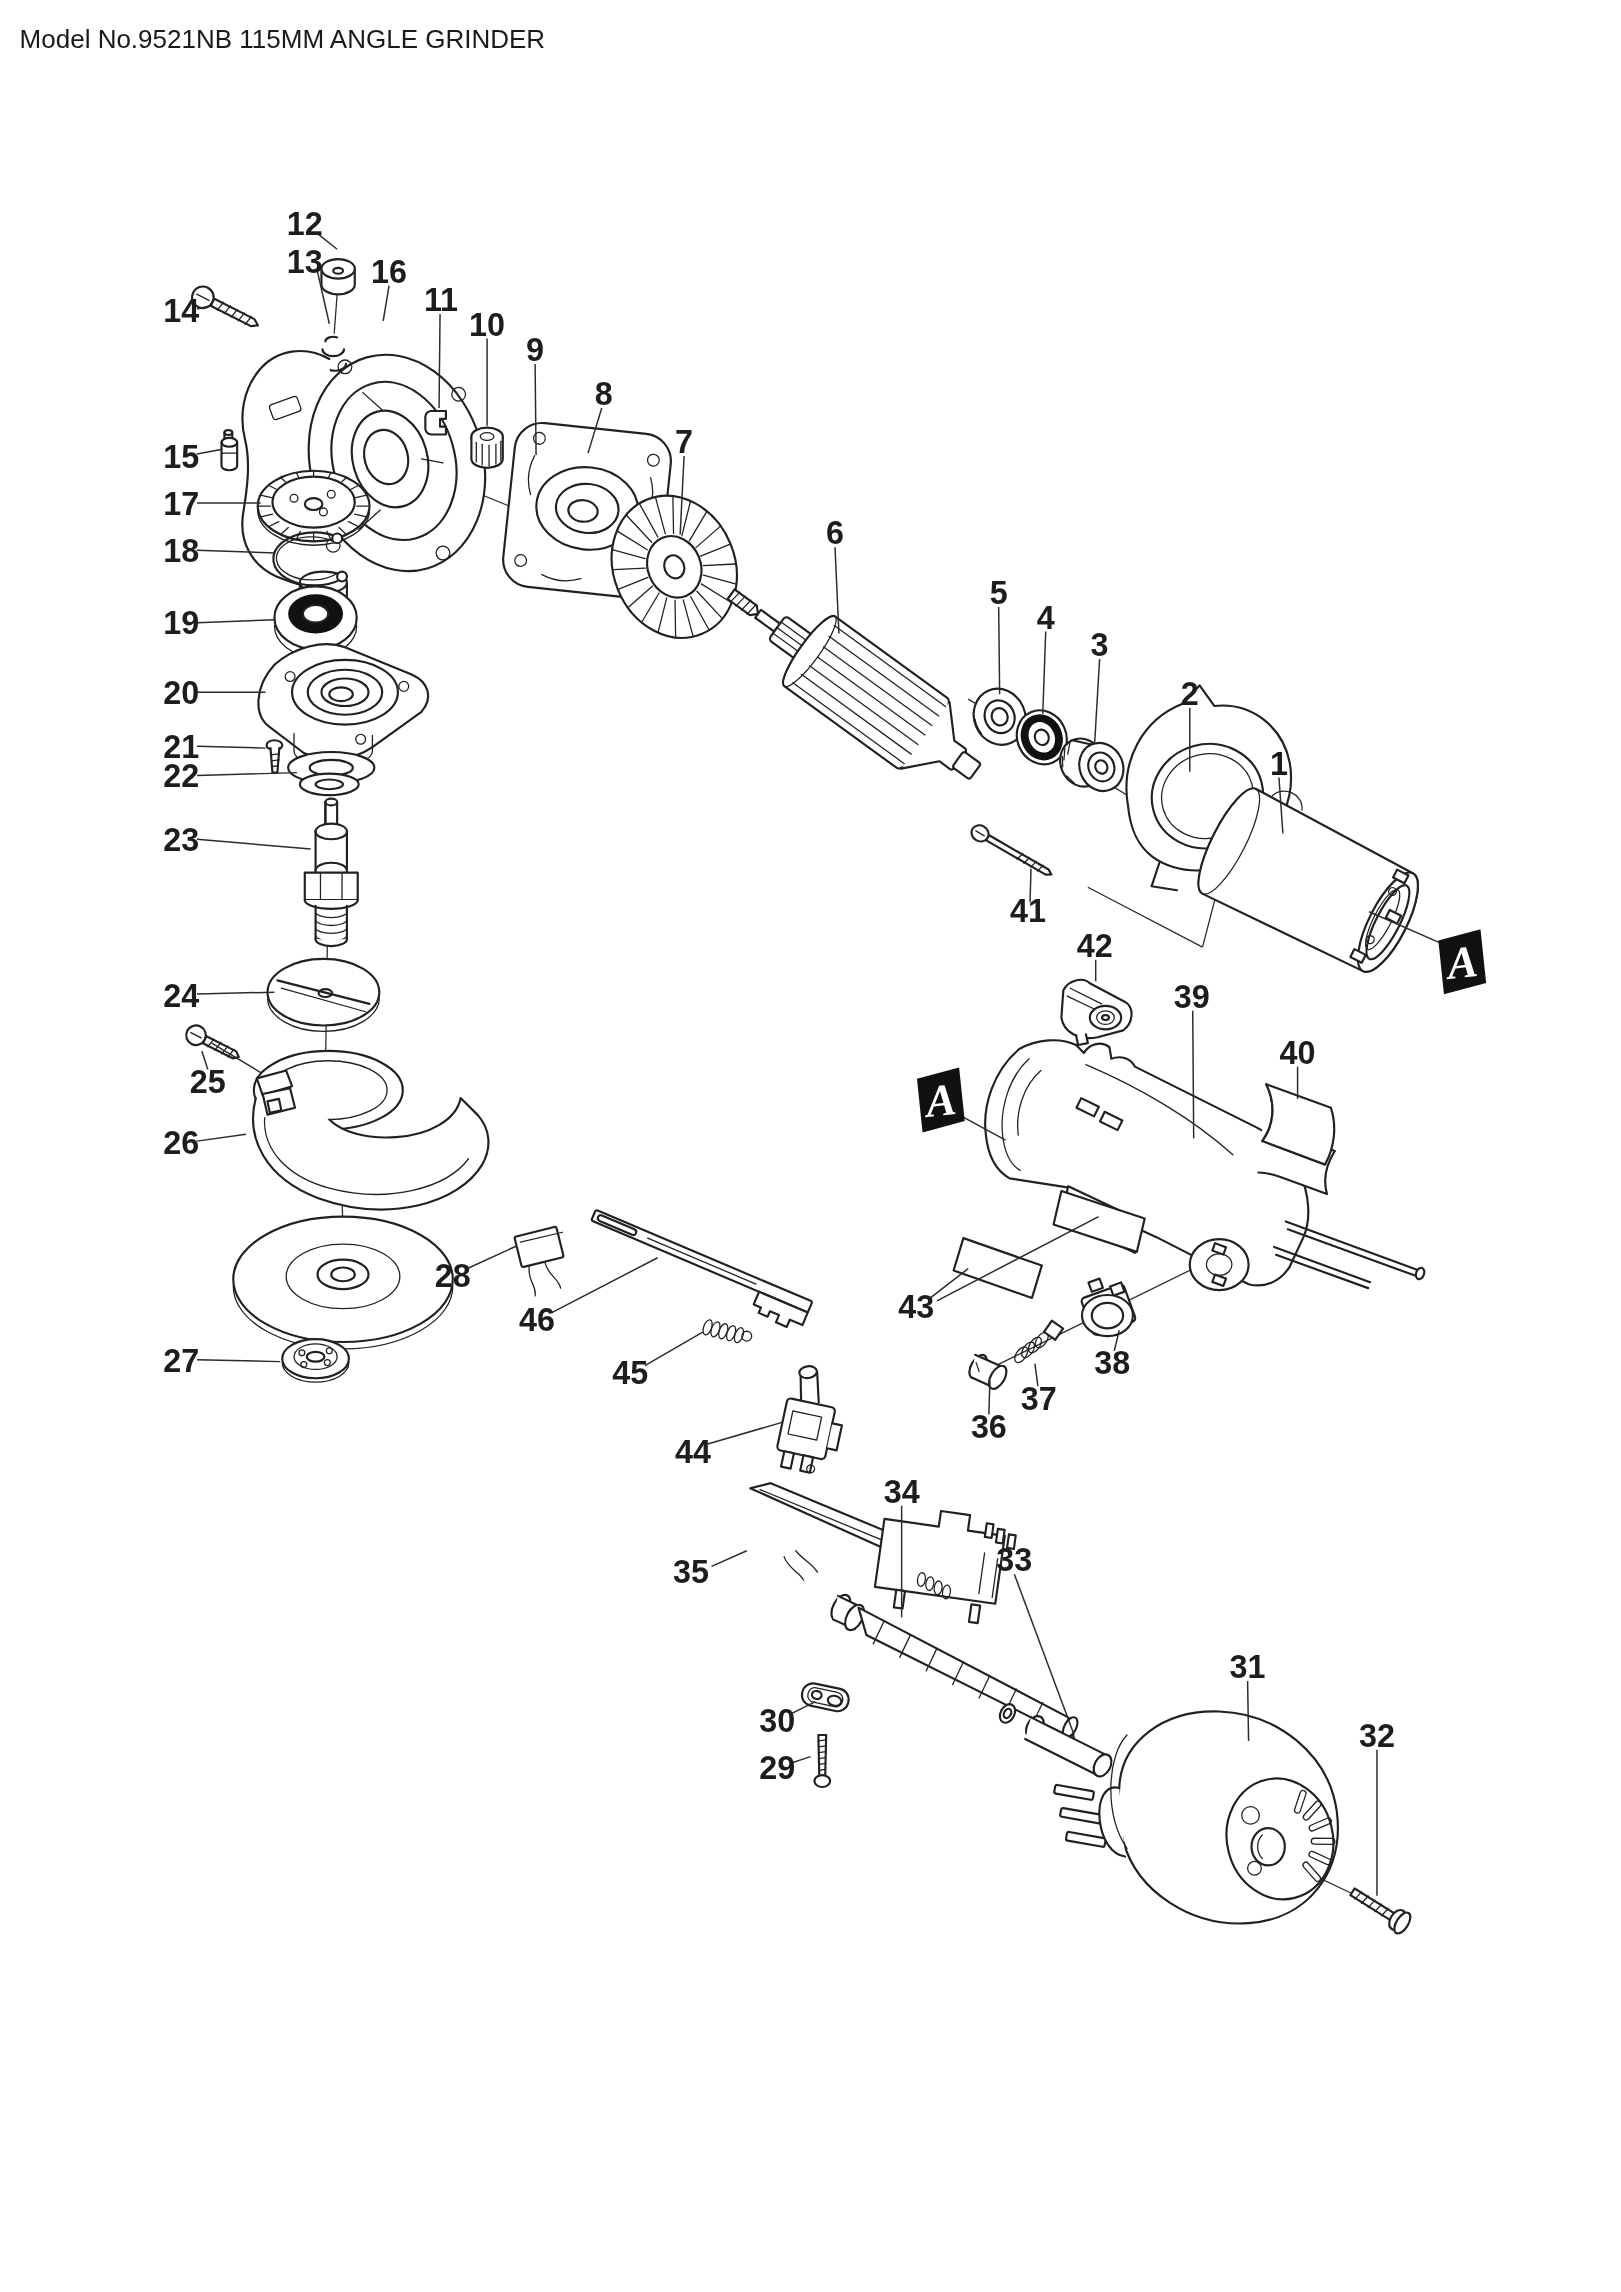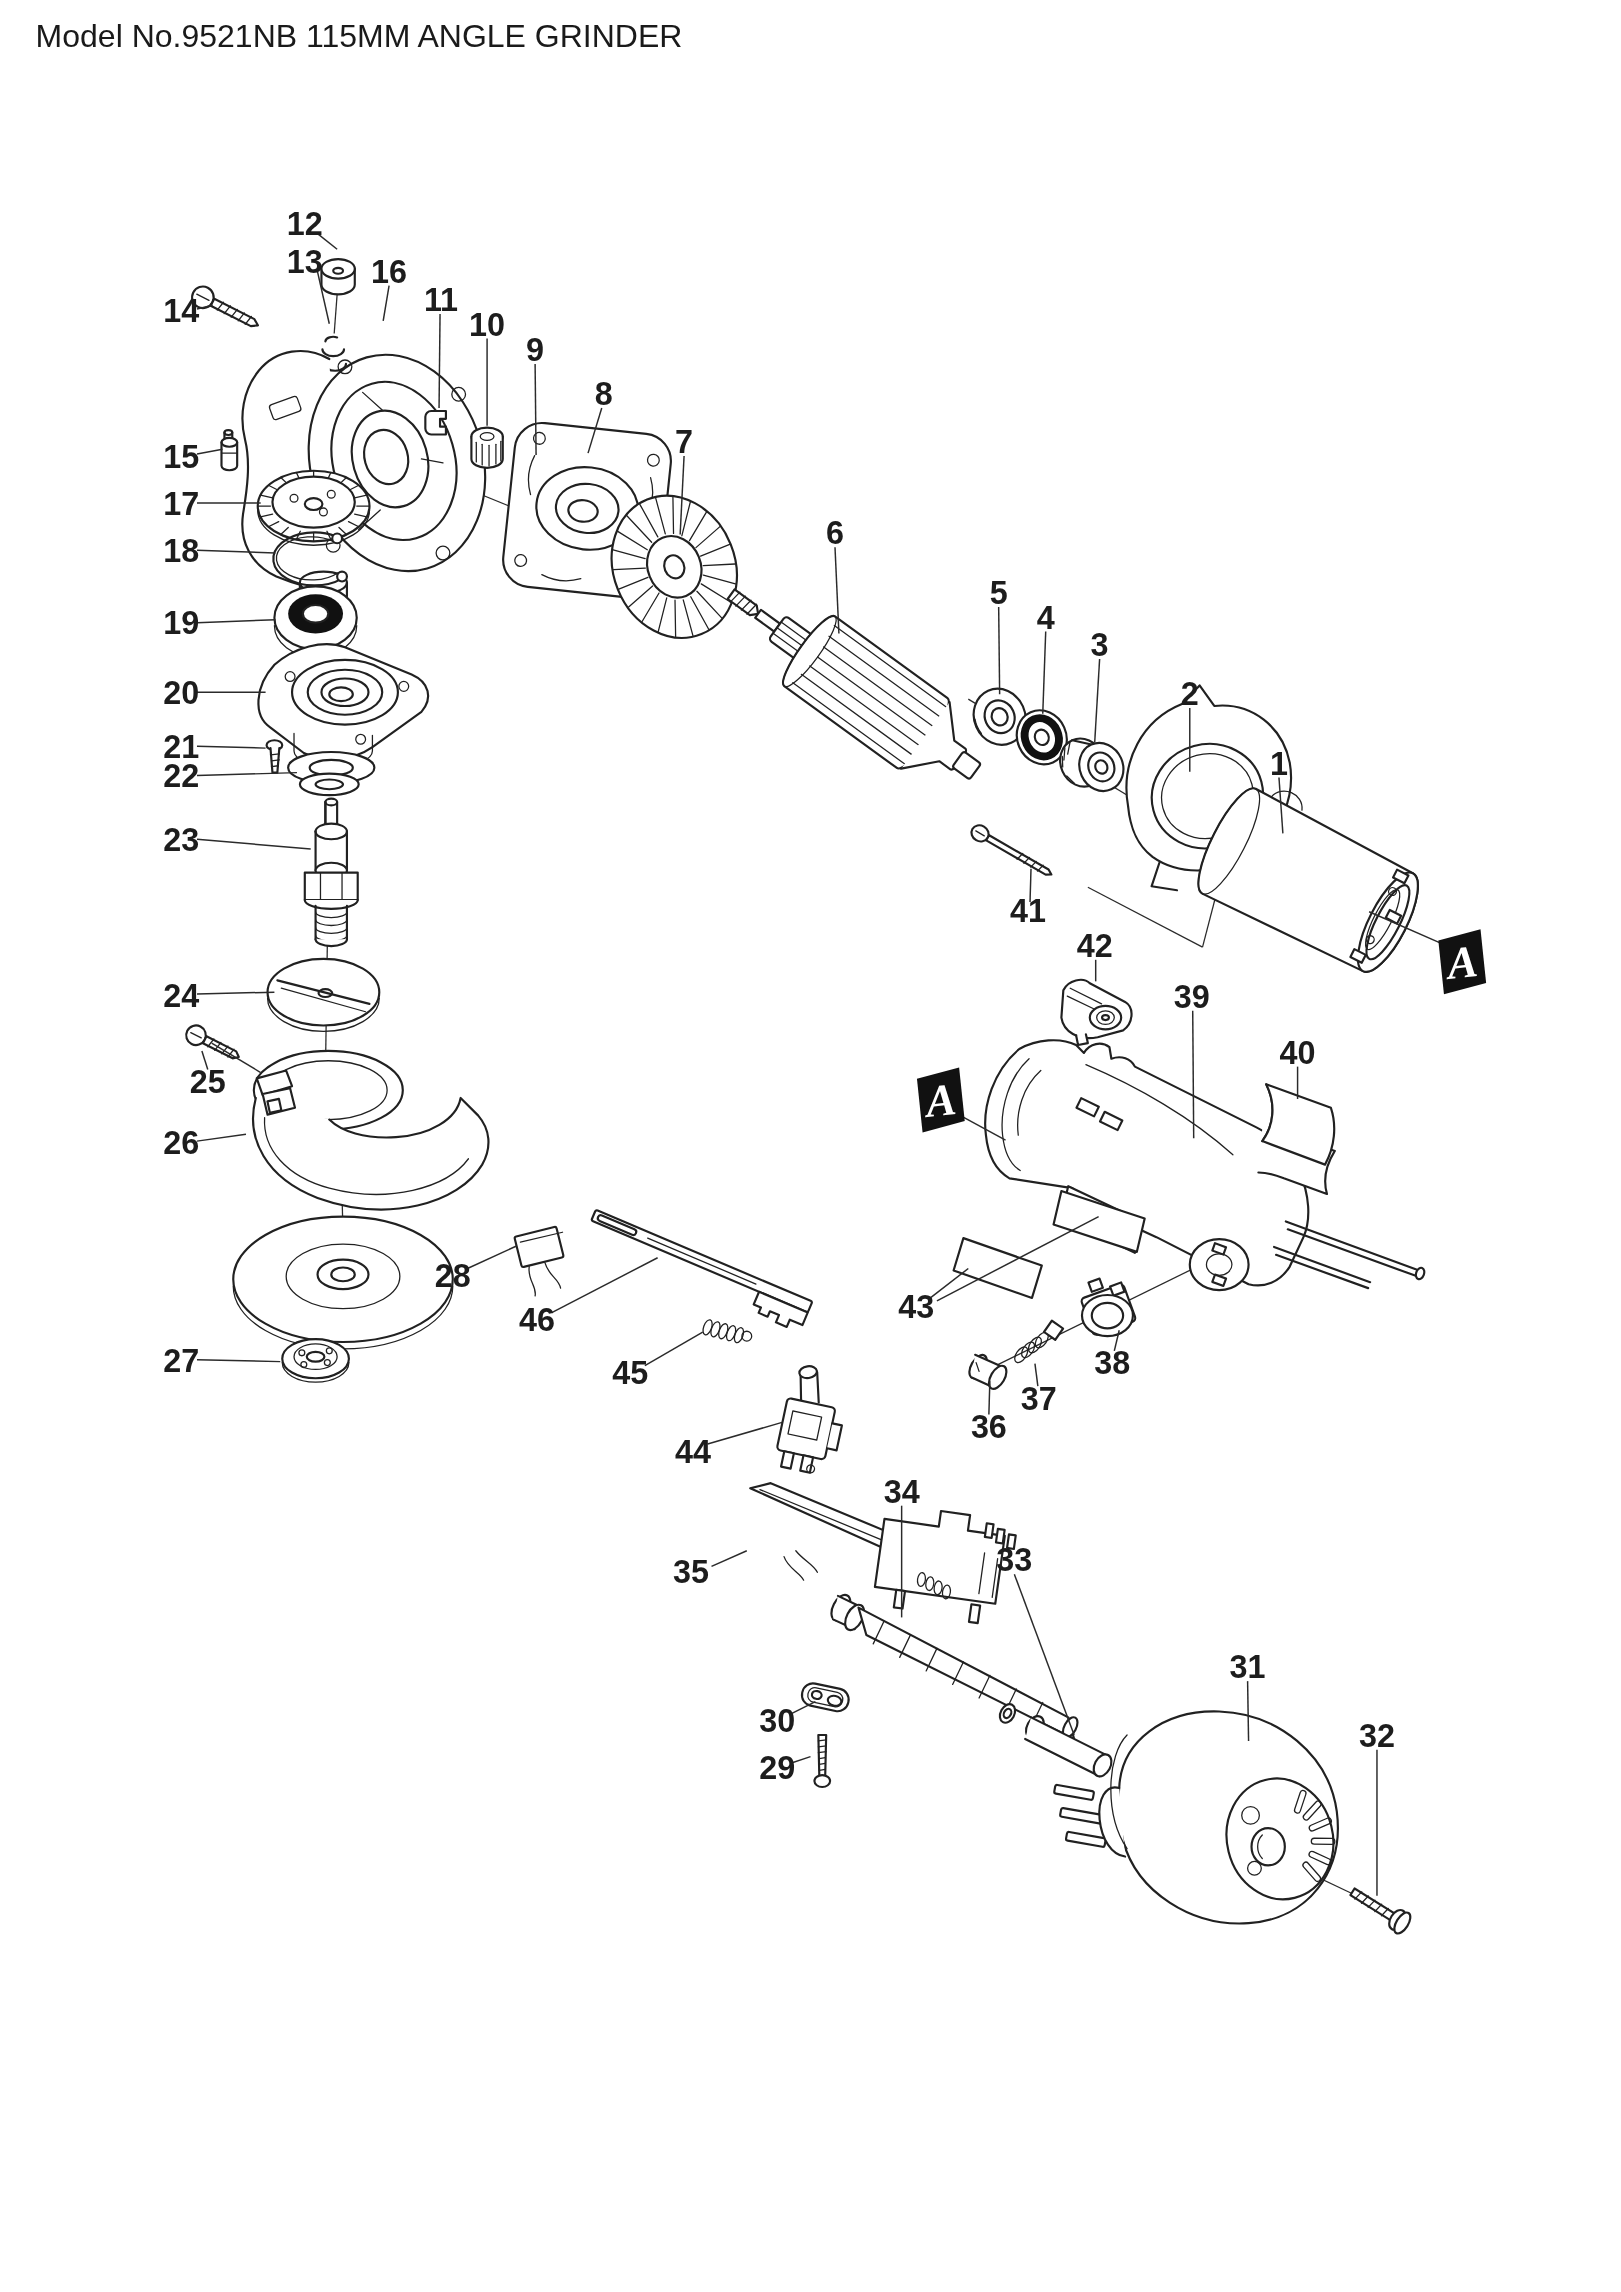--- a/index.html
+++ b/index.html
@@ -1,19 +1,19 @@
 <!DOCTYPE html>
 <html><head>
 <meta charset="utf-8">
 <style>
   html,body{margin:0;padding:0;background:#ffffff;}
   .page{position:relative;width:1621px;height:2293px;background:#fff;overflow:hidden;
         font-family:"Liberation Sans",sans-serif;}
-  .title{position:absolute;left:19.6px;top:18px;font-size:32px;font-weight:400;
-         color:#1a1a1a;letter-spacing:0px;white-space:nowrap;margin-left:16px;}
+  .title{position:absolute;left:19.6px;top:24px;font-size:26px;font-weight:400;
+         color:#1a1a1a;letter-spacing:0px;white-space:nowrap;}
   svg{position:absolute;left:0;top:0;}
   .part{stroke:#212121;stroke-width:2.2;fill:none;stroke-linecap:round;stroke-linejoin:round;}
   .part .fill{fill:#ffffff;}
   .part .thin{stroke-width:1.3;}
   .part .dark{fill:#111111;stroke:none;}
   .axis{stroke:#2b2b2b;stroke-width:1.3;fill:none;}
   .leader{stroke:#2b2b2b;stroke-width:1.5;fill:none;}
   .part-num{font-family:"Liberation Sans",sans-serif;font-size:33px;font-weight:600;
             fill:#1d1d1d;text-anchor:middle;}
   .marker-a-text{font-family:"Liberation Serif",serif;font-size:46px;font-weight:bold;

